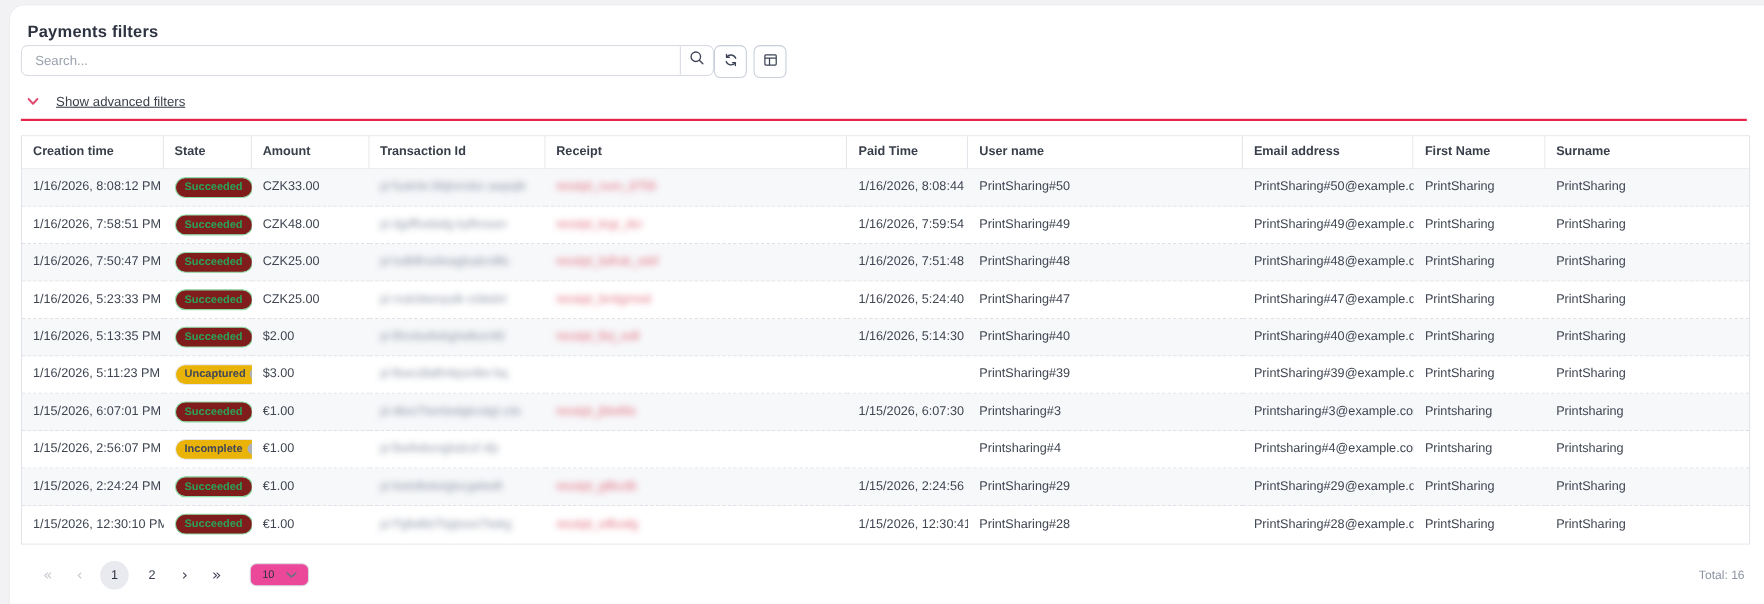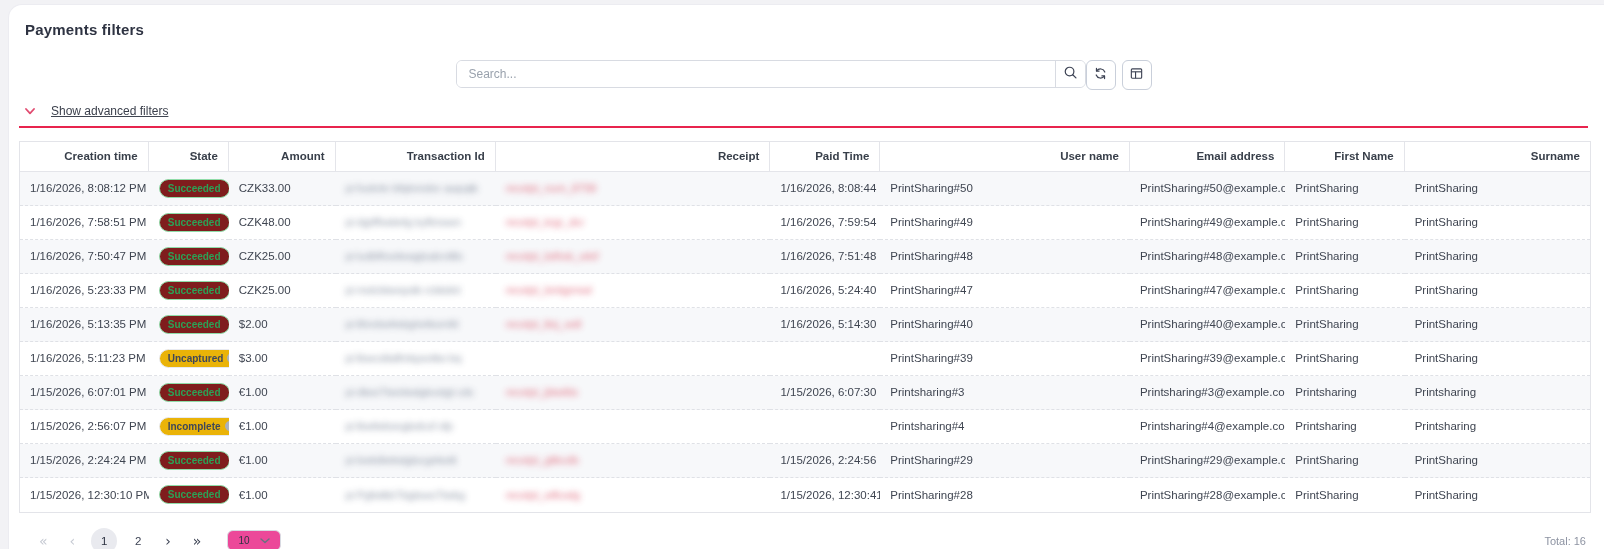--- a/index.html
+++ b/index.html
@@ -8,34 +8,34 @@
 
   .card {
     position:absolute; left:8px; top:4px; right:0; bottom:0;
     background:#fff; border-top-left-radius:14px;
     border-left:1px solid #ececf1; border-top:1px solid #ececf1;
     padding:0 16px 0 10px;
   }
 
   .page-title { margin:16px 0 0 6px; font-size:15px; font-weight:700; color:#2e3342; letter-spacing:.2px; }
 
-  .toolbar { margin-top:22px; display:flex; justify-content:center; align-items:flex-start; }
+  .toolbar { margin-top:3px; display:flex; justify-content:flex-start; align-items:flex-start; }
   .search-box { display:flex; align-items:stretch; width:630px; height:28px; border:1px solid #d8dbe2; border-radius:6px; background:#fff; overflow:hidden; }
   .search-input { flex:1; border:none; outline:none; padding:0 12px; font-size:12px; color:#3f4551; font-family:"Liberation Sans", sans-serif; }
   .search-input::placeholder { color:#9aa2ad; }
   .search-btn { width:30px; display:flex; align-items:center; justify-content:center; border-left:1px solid #d8dbe2; background:#fff; cursor:pointer; }
   .icon-btn-group { display:flex; gap:6px; }
   .icon-btn { width:30px; height:30px; border:1px solid #c9cfda; border-radius:6px; background:#fff; display:flex; align-items:center; justify-content:center; cursor:pointer; }
 
   .filters-toggle { margin-top:14px; margin-left:6px; display:inline-flex; align-items:center; gap:16px; cursor:pointer;text-decoration:underline; }
   .filters-toggle span { font-size:12px; color:#3a3f4b; }
   .red-rule { margin-top:7px; border:none; border-top:2px solid #e8244e; }
 
   table { margin-top:13px; width:1572px; border-collapse:separate; border-spacing:0; table-layout:fixed; border:1px solid #e3e4e9; font-size:11.5px; }
-  thead th { height:30px; text-align:right; padding:0 10px; font-size:11.5px; font-weight:700; color:#383f4a; border-right:1px solid #e4e5ea; border-bottom:1px solid #e4e5ea; background:#fff; white-space:nowrap; overflow:hidden; }
+  thead th { height:30px; text-align:left; padding:0 10px; font-size:11.5px; font-weight:700; color:#383f4a; border-right:1px solid #e4e5ea; border-bottom:1px solid #e4e5ea; background:#fff; white-space:nowrap; overflow:hidden; }
   thead th:last-child { border-right:none; }
   tbody td { height:34px; padding:0 10px; border-bottom:1px dashed #dfe1e6; white-space:nowrap; overflow:hidden; color:#3f4551; }
   tbody tr:last-child td { border-bottom:none; }
   tbody tr:nth-child(odd) td { background:#f7f8fa; }
   tbody tr:nth-child(even) td { background:#ffffff; }
 
   .pill { display:inline-flex; align-items:center; gap:4px; padding:2px 8px; border-radius:10px; font-size:10px; font-weight:700; line-height:1.3; }
   .pill.success { background:#7f1d1d; border:1px solid #8fdca8; color:#2ba256; }
   .pill.neutral { background:#eab308; border:1px solid #e8eaf1; color:#3f4759; }
   .info-dot { width:10px; height:10px; border-radius:50%; background:#a9b0c0; color:#fff; font-size:7px; font-weight:700; display:inline-flex; align-items:center; justify-content:center; font-style:normal; }

